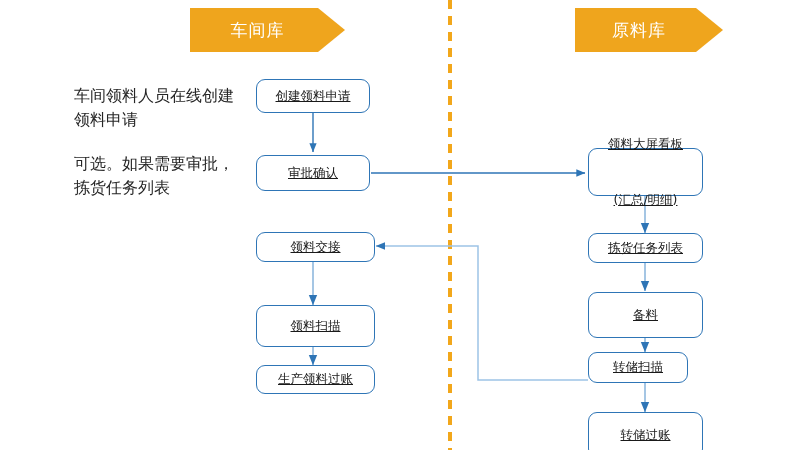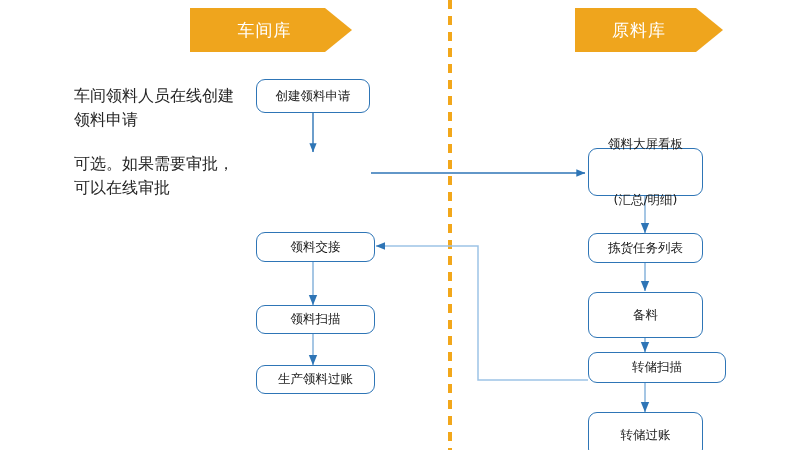--- a/index.html
+++ b/index.html
@@ -45,40 +45,40 @@
   }
   .banner-label {
     position: relative;
     z-index: 2;
     color: #ffffff;
     font-size: 17px;
     letter-spacing: 1px;
     white-space: nowrap;
     padding-right: 20px;
   }
-  #banner-workshop { left: 190px; top: 8px; width: 155px; padding-left: 7px; }
+  #banner-workshop { left: 190px; top: 8px; width: 155px; }
   #banner-material { left: 575px; top: 8px; width: 148px; }
 
   
   .node {
     position: absolute;
     box-sizing: border-box;
     background: #ffffff;
     border: 1.3px solid #2E75B6;
     border-radius: 9px;
     display: flex;
     align-items: center;
     justify-content: center;
     text-align: center;
     color: #1a1a1a;
     font-size: 12.5px;
     line-height: 1.32;
     z-index: 3;
   }
-  .node span { display: block; }
+  .node span { display: block; text-decoration: underline; }
 
   
   .note {
     position: absolute;
     color: #262626;
     font-size: 16px;
     line-height: 1.5;
     z-index: 3;
   }
   #note-create { left: 74px; top: 84px; width: 160px; }
@@ -124,53 +124,56 @@
     <div class="banner-shape"></div>
     <div class="banner-label">车间库</div>
   </div>
 
   <div class="banner" id="banner-material">
     <div class="banner-shape"></div>
     <div class="banner-label">原料库</div>
   </div>
 
   <div class="note" id="note-create">车间领料人员在线创建领料申请</div>
-  <div class="note" id="note-approve">可选。如果需要审批，可以在线审批</div>
+  <div class="note" id="note-approve">可选。如果需要审批，拣货任务列表</div>
 
   <div class="node" style="left:256px; top:79px; width:114px; height:34px;">
     <span>创建领料申请</span>
   </div>
 
+  <div class="node" style="left:256px; top:155px; width:114px; height:36px;">
+    <span>审批确认</span>
+  </div>
 
   <div class="node" style="left:256px; top:232px; width:119px; height:30px;">
     <span>领料交接</span>
   </div>
 
-  <div class="node" style="left:256px; top:305px; width:119px; height:29px;">
+  <div class="node" style="left:256px; top:305px; width:119px; height:42px;">
     <span>领料扫描</span>
   </div>
 
   <div class="node" style="left:256px; top:365px; width:119px; height:29px;">
     <span>生产领料过账</span>
   </div>
 
   <div class="node" style="left:588px; top:148px; width:115px; height:48px; flex-direction:column;gap:39px;">
     <span>领料大屏看板</span>
     <span>(汇总/明细)</span>
   </div>
 
   <div class="node" style="left:588px; top:233px; width:115px; height:30px;">
     <span>拣货任务列表</span>
   </div>
 
   <div class="node" style="left:588px; top:292px; width:115px; height:46px;">
     <span>备料</span>
   </div>
 
-  <div class="node" style="left:588px; top:352px; width:138px; height:31px;">
+  <div class="node" style="left:588px; top:352px; width:100px; height:31px;">
     <span>转储扫描</span>
   </div>
 
   <div class="node" style="left:588px; top:412px; width:115px; height:46px;">
     <span>转储过账</span>
   </div>
 
 </div>
 
 </body></html>

